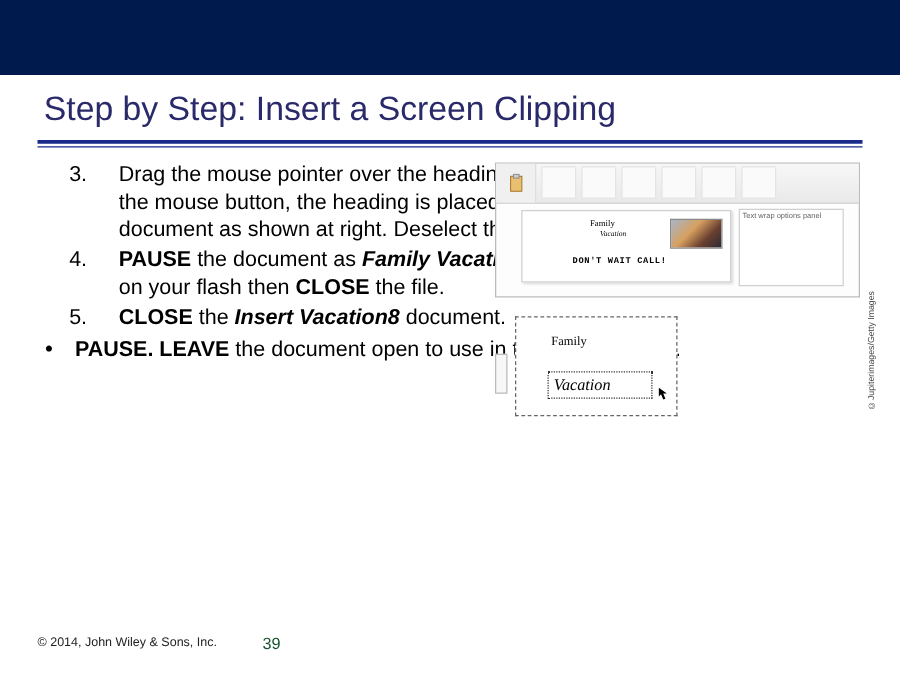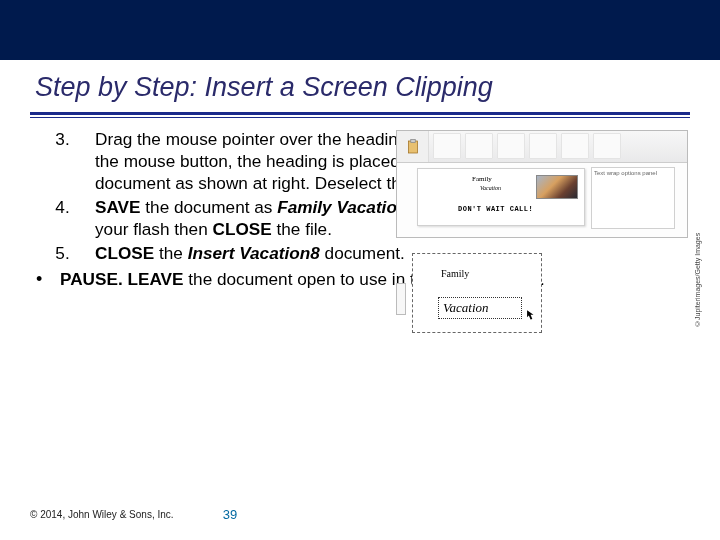--- a/index.html
+++ b/index.html
@@ -1,19 +1,19 @@
 <!DOCTYPE html>
 <html><head>
 <meta charset="utf-8">
 <style>
   * { box-sizing: border-box; margin: 0; padding: 0; }
   html, body { width: 720px; height: 540px; font-family: Arial, sans-serif; background: #fff; }
   .slide { width: 720px; height: 540px; position: relative; background: #fff; }
   .topbar { position: absolute; top: 0; left: 0; right: 0; height: 60px; background: #001a4d; }
-  .title { position: absolute; top: 72px; left: 35px; font-size: 27px; color: #2a2a6a; font-weight: normal; letter-spacing: 0px; font-style: italic; }
+  .title { position: absolute; top: 72px; left: 35px; font-size: 27px; color: #2a2a6a; font-weight: normal; letter-spacing: 0px; }
   .rule1 { position: absolute; top: 112px; left: 30px; right: 30px; height: 3px; background: #1a2a8a; }
   .rule2 { position: absolute; top: 117px; left: 30px; right: 30px; height: 1px; background: #1a2a8a; }
   .content { position: absolute; top: 128px; left: 30px; right: 30px; font-size: 17.2px; color: #000; line-height: 1.28; }
   .row { display: flex; padding-bottom: 2px; }
   .num { width: 65px; flex: none; text-align: center; }
   .txt { flex: 1; }
   .bold { font-weight: bold; }
   .italic { font-style: italic; }
   .bullet-row { display: flex; padding-top: 2px; }
   .bullet { width: 30px; flex: none; text-align: left; padding-left: 6px; font-size: 18px; }
@@ -36,21 +36,21 @@
   .dash-window { position:absolute; top:8px; left:16px; width:130px; height:80px; border:1.2px dashed #666; background:#fff;}
   .dash-inner-h { position:absolute; top:14px; left:28px; font-size:10px; font-family: "Times New Roman", serif;}
   .dash-inner-sub { position:absolute; top:46px; left:30px; font-size:13px; font-family: "Times New Roman", serif; font-style:italic;}
   .drag-box { position:absolute; top:43px; left:25px; width:84px; height:22px; border:1px dotted #333;}
   .side-handle { position:absolute; top:38px; left:0; width:10px; height:32px; border:1px solid #bbb; background:#f7f7f7;}
   .hand-cursor { position:absolute; top:55px; left:110px; width:14px; height:14px;}
   .hand-cursor svg { width:14px; height:14px; fill:#000;}
   .footer { position: absolute; bottom: 17px; left: 30px; right: 30px; height: 18px; display:flex; align-items:center; font-size:10px; color:#222;}
   .footer .c { flex: 0 0 180px; }
   .footer .m { flex: 1; text-align: left; padding-left: 30px;}
-  .footer .pg { flex: 0 0 40px; text-align: center; color:#0369a1; font-size: 13px;}
+  .footer .pg { flex: 0 0 40px; text-align: left; color:#14532d; font-size: 13px;}
   .step3-wrap { width: 298px; }
 </style>
 </head>
 <body>
 
 <div class="slide">
   <div class="topbar"></div>
   <div class="title">Step by Step: Insert a Screen Clipping</div>
   <div class="rule1"></div>
   <div class="rule2"></div>
@@ -59,21 +59,21 @@
     <div class="row">
       <div class="num">3.</div>
       <div class="txt step3-wrap">
         <span>Drag the mouse pointer over the heading, </span><span class="italic">Family Vacation</span><span>. When you release the mouse button, the heading is placed in the </span><span class="italic">Family Vacation Screenshot </span><span>document as shown at right. Deselect the heading.</span>
       </div>
     </div>
 
     <div class="row">
       <div class="num">4.</div>
       <div class="txt">
-        <span class="bold"> SAVE </span><span>the document as </span><span class="bold italic">Family Vacation Screen Clipping </span><span>in lesson folder on your flash then </span><span class="bold">CLOSE </span><span>the file.</span>
+        <span class="bold"> PAUSE </span><span>the document as </span><span class="bold italic">Family Vacation Screen Clipping </span><span>in lesson folder on your flash then </span><span class="bold">CLOSE </span><span>the file.</span>
       </div>
     </div>
 
     <div class="row">
       <div class="num">5.</div>
       <div class="txt">
         <span class="bold"> CLOSE </span><span>the </span><span class="bold italic">Insert Vacation8 </span><span>document.</span>
       </div>
     </div>
 

